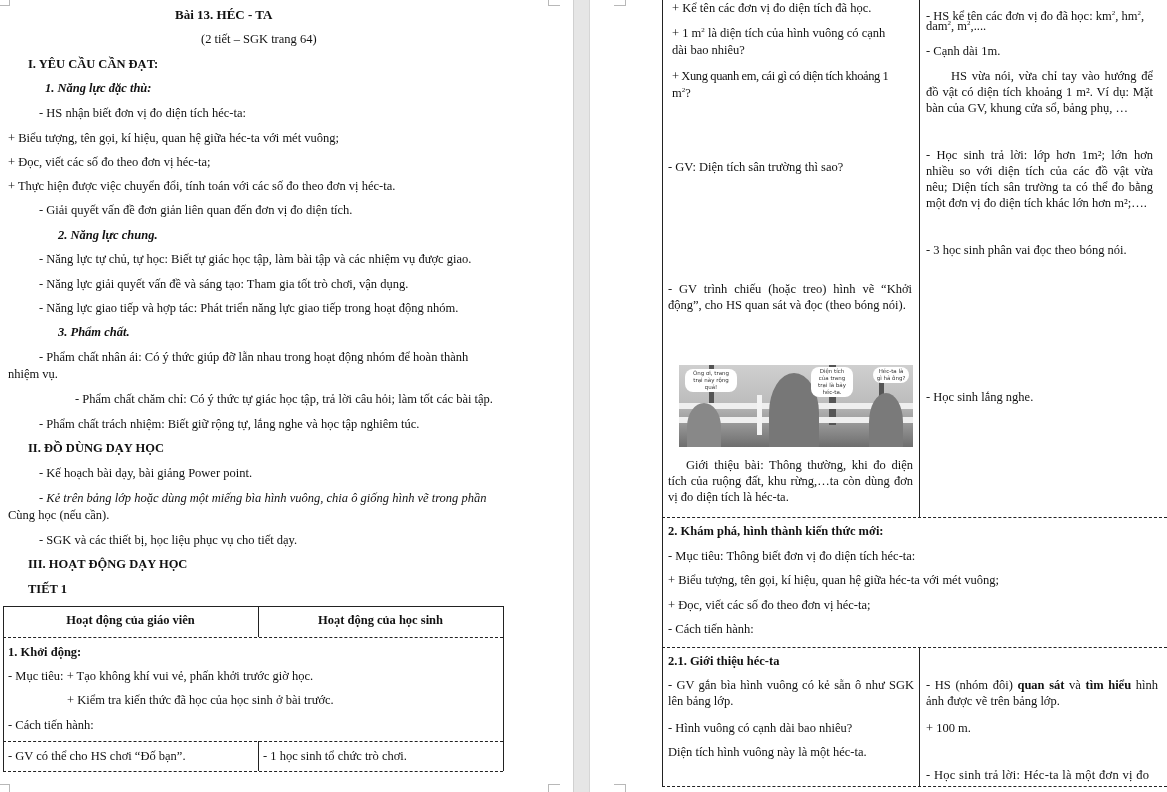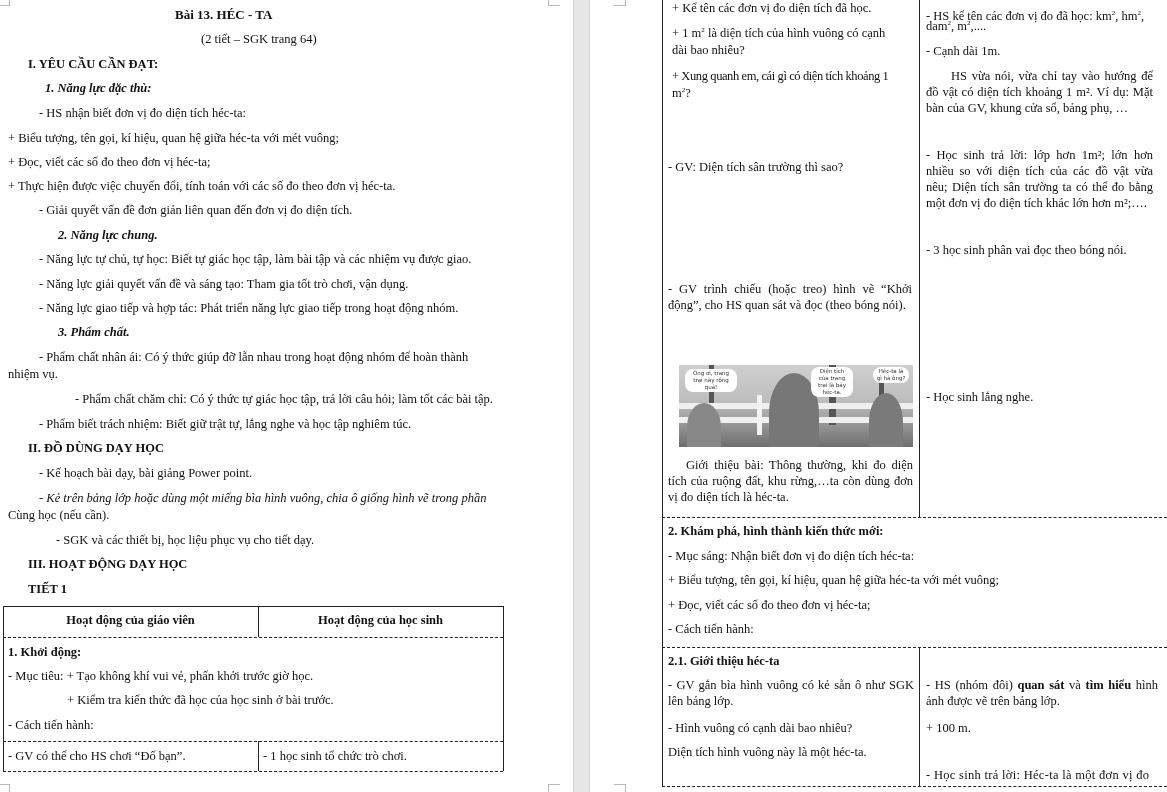--- a/index.html
+++ b/index.html
@@ -52,27 +52,27 @@
 
   <div class="line b i" style="left:41px;top:227px;">2. Năng lực chung.</div>
   <div class="line" style="left:39px;top:251px;">- Năng lực tự chủ, tự học: Biết tự giác học tập, làm bài tập và các nhiệm vụ được giao.</div>
   <div class="line" style="left:39px;top:276px;">- Năng lực giải quyết vấn đề và sáng tạo: Tham gia tốt trò chơi, vận dụng.</div>
   <div class="line" style="left:39px;top:300px;">- Năng lực giao tiếp và hợp tác: Phát triển năng lực giao tiếp trong hoạt động nhóm.</div>
 
   <div class="line b i" style="left:41px;top:324px;">3. Phẩm chất.</div>
   <div class="line" style="left:39px;top:349px;">- Phẩm chất nhân ái: Có ý thức giúp đỡ lẫn nhau trong hoạt động nhóm để hoàn thành</div>
   <div class="line" style="left:8px;top:366px;">nhiệm vụ.</div>
   <div class="line" style="left:39px;top:391px;margin-left:36px;">- Phẩm chất chăm chỉ: Có ý thức tự giác học tập, trả lời câu hỏi; làm tốt các bài tập.</div>
-  <div class="line" style="left:39px;top:416px;">- Phẩm biết trách nhiệm: Biết giữ trật tự, lắng nghe và học tập nghiêm túc.</div>
+  <div class="line" style="left:39px;top:416px;">- Phẩm chất trách nhiệm: Biết giữ rộng tự, lắng nghe và học tập nghiêm túc.</div>
 
   <div class="line b" style="left:28px;top:440px;">II. ĐỒ DÙNG DẠY HỌC</div>
   <div class="line" style="left:39px;top:465px;">- Kế hoạch bài dạy, bài giảng Power point.</div>
   <div class="line" style="left:39px;top:490px;font-style:italic;">- Kẻ trên bảng lớp hoặc dùng một miếng bìa hình vuông, chia ô giống hình vẽ trong phần</div>
   <div class="line" style="left:8px;top:507px;">Cùng học (nếu cần).</div>
-  <div class="line" style="left:56px;top:532px;">- SGK và các thiết bị, học liệu phục vụ cho tiết dạy.</div>
+  <div class="line" style="left:39px;top:532px;">- SGK và các thiết bị, học liệu phục vụ cho tiết dạy.</div>
 
   <div class="line b" style="left:28px;top:556px;">III. HOẠT ĐỘNG DẠY HỌC</div>
   <div class="line b" style="left:28px;top:581px;">TIẾT 1</div>
 
   <div>
     <div class="hsolid" style="left:3px;top:606px;width:500px;"></div>
     <div class="vline" style="left:3px;top:606px;height:165px;"></div>
     <div class="vline" style="left:503px;top:606px;height:165px;"></div>
     <div class="vline" style="left:258px;top:606px;height:31px;"></div>
     <div class="hdash" style="left:3px;top:637px;width:500px;"></div>
@@ -135,21 +135,21 @@
 
   <div class="cell-text" style="left:926px;top:8px;white-space:nowrap;"><span>- HS kể tên các  đơn vị đo đã học: km</span><sup>2</sup><span>, hm</span><sup>2</sup>,</div>
   <div class="cell-text" style="left:926px;top:18px;white-space:nowrap;"><span>dam</span><sup>2</sup><span>, m</span><sup>2</sup><span>,....</span></div>
   <div class="cell-text" style="left:926px;top:43px;">- Cạnh dài 1m.</div>
   <div class="cell-text just" style="left:926px;top:68px;width:227px;text-indent:25px;">HS vừa nói, vừa chỉ tay vào hướng để đồ vật có diện tích khoảng 1 m². Ví dụ: Mặt bàn của GV, khung cửa sổ, bảng phụ, …</div>
   <div class="cell-text just" style="left:926px;top:147px;width:227px;">- Học sinh trả lời: lớp hơn 1m²; lớn hơn nhiều so với diện tích của các đồ vật vừa nêu; Diện tích sân trường ta có thể đo bằng một đơn vị đo diện tích khác lớn hơn m²;….</div>
   <div class="cell-text" style="left:926px;top:242px;white-space:nowrap;">- 3 học sinh phân vai đọc theo bóng nói.</div>
   <div class="cell-text" style="left:926px;top:389px;white-space:nowrap;">- Học sinh lắng nghe.</div>
 
   <div class="cell-text b" style="left:668px;top:523px;white-space:nowrap;">2. Khám phá, hình thành kiến thức mới:</div>
-  <div class="cell-text" style="left:668px;top:548px;white-space:nowrap;">- Mục sáng: Nhận biết đơn vị đo diện tích héc-ta:</div>
+  <div class="cell-text" style="left:668px;top:548px;white-space:nowrap;">- Mục tiêu: Thông biết đơn vị đo diện tích héc-ta:</div>
   <div class="cell-text" style="left:668px;top:572px;white-space:nowrap;">+ Biểu tượng, tên gọi, kí hiệu, quan hệ giữa héc-ta với mét vuông;</div>
   <div class="cell-text" style="left:668px;top:597px;white-space:nowrap;">+ Đọc, viết các số đo theo đơn vị héc-ta;</div>
   <div class="cell-text" style="left:668px;top:621px;white-space:nowrap;">- Cách tiến hành:</div>
 
   <div class="cell-text b" style="left:668px;top:653px;white-space:nowrap;">2.1. Giới thiệu héc-ta</div>
   <div class="cell-text just" style="left:668px;top:677px;width:246px;">- GV gắn bìa hình vuông có kẻ sẵn ô như SGK lên bảng lớp.</div>
   <div class="cell-text" style="left:668px;top:720px;white-space:nowrap;">- Hình vuông có cạnh dài bao nhiêu?</div>
   <div class="cell-text" style="left:668px;top:744px;white-space:nowrap;">Diện tích hình vuông này là một héc-ta.</div>
 
   <div class="cell-text just" style="left:926px;top:677px;width:232px;"><span>- HS (nhóm đôi) </span><b>quan sát</b><span> và </span><b>tìm hiểu</b><span> hình ảnh được vẽ trên bảng lớp.</span></div>

